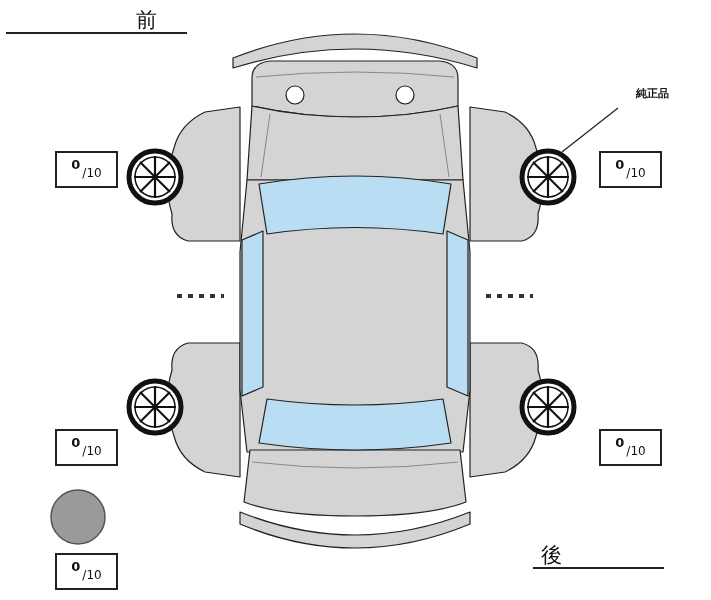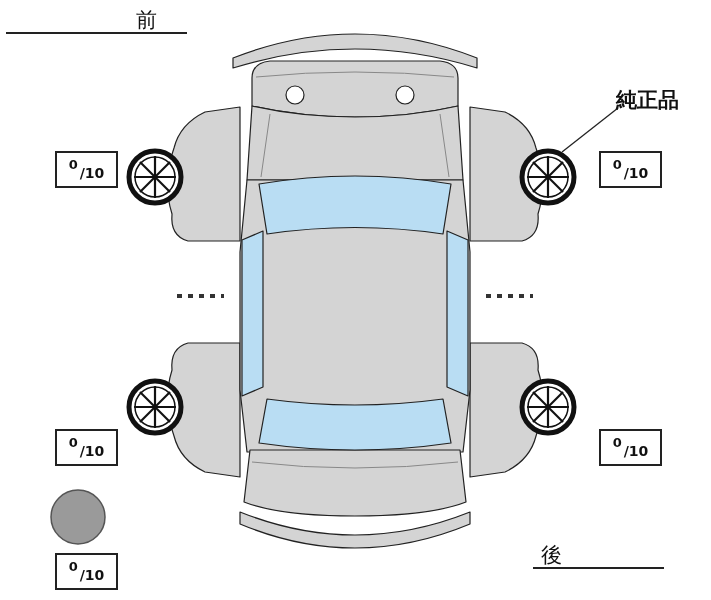--- a/index.html
+++ b/index.html
@@ -10,33 +10,33 @@
     font-family:"DejaVu Sans","Liberation Sans",sans-serif;
     overflow:hidden;
     color:#111;
   }
   .stage { position:absolute; left:0; top:0; width:711px; height:600px; }
   svg.car { position:absolute; left:0; top:0; }
 
   .jp-label { position:absolute; white-space:nowrap; }
   .front-label { left:136px; top:6px; font-size:21px; }
   .rear-label  { left:541px; top:541px; font-size:21px; }
-  .genuine-label { left:616px; top:86px; font-size:21px; font-weight:700; }
+  .genuine-label { left:636px; top:86px; font-size:11px; font-weight:700; }
 
   .underline { position:absolute; height:0; border-top:2px solid #222; }
   .front-underline { left:6px;  top:32px;  width:181px; }
   .rear-underline  { left:533px; top:567px; width:131px; }
 
   .tread-box {
     position:absolute; width:63px; height:37px;
     border:2px solid #222; background:#ffffff;
     display:flex; align-items:center; justify-content:center;
   }
   .t-num { font-size:13px; font-weight:700; transform:translateY(-5px); margin-right:2px; }
-  .t-den { font-size:14px; font-weight:700; transform:translateY(3px); }
+  .t-den { font-size:12px; font-weight:400; transform:translateY(3px); }
 </style>
 </head>
 <body>
 
 <div class="stage">
 
   <svg class="car" width="711" height="600" viewBox="0 0 711 600">
 
     <defs>
       <g id="wheel" stroke="#111">

